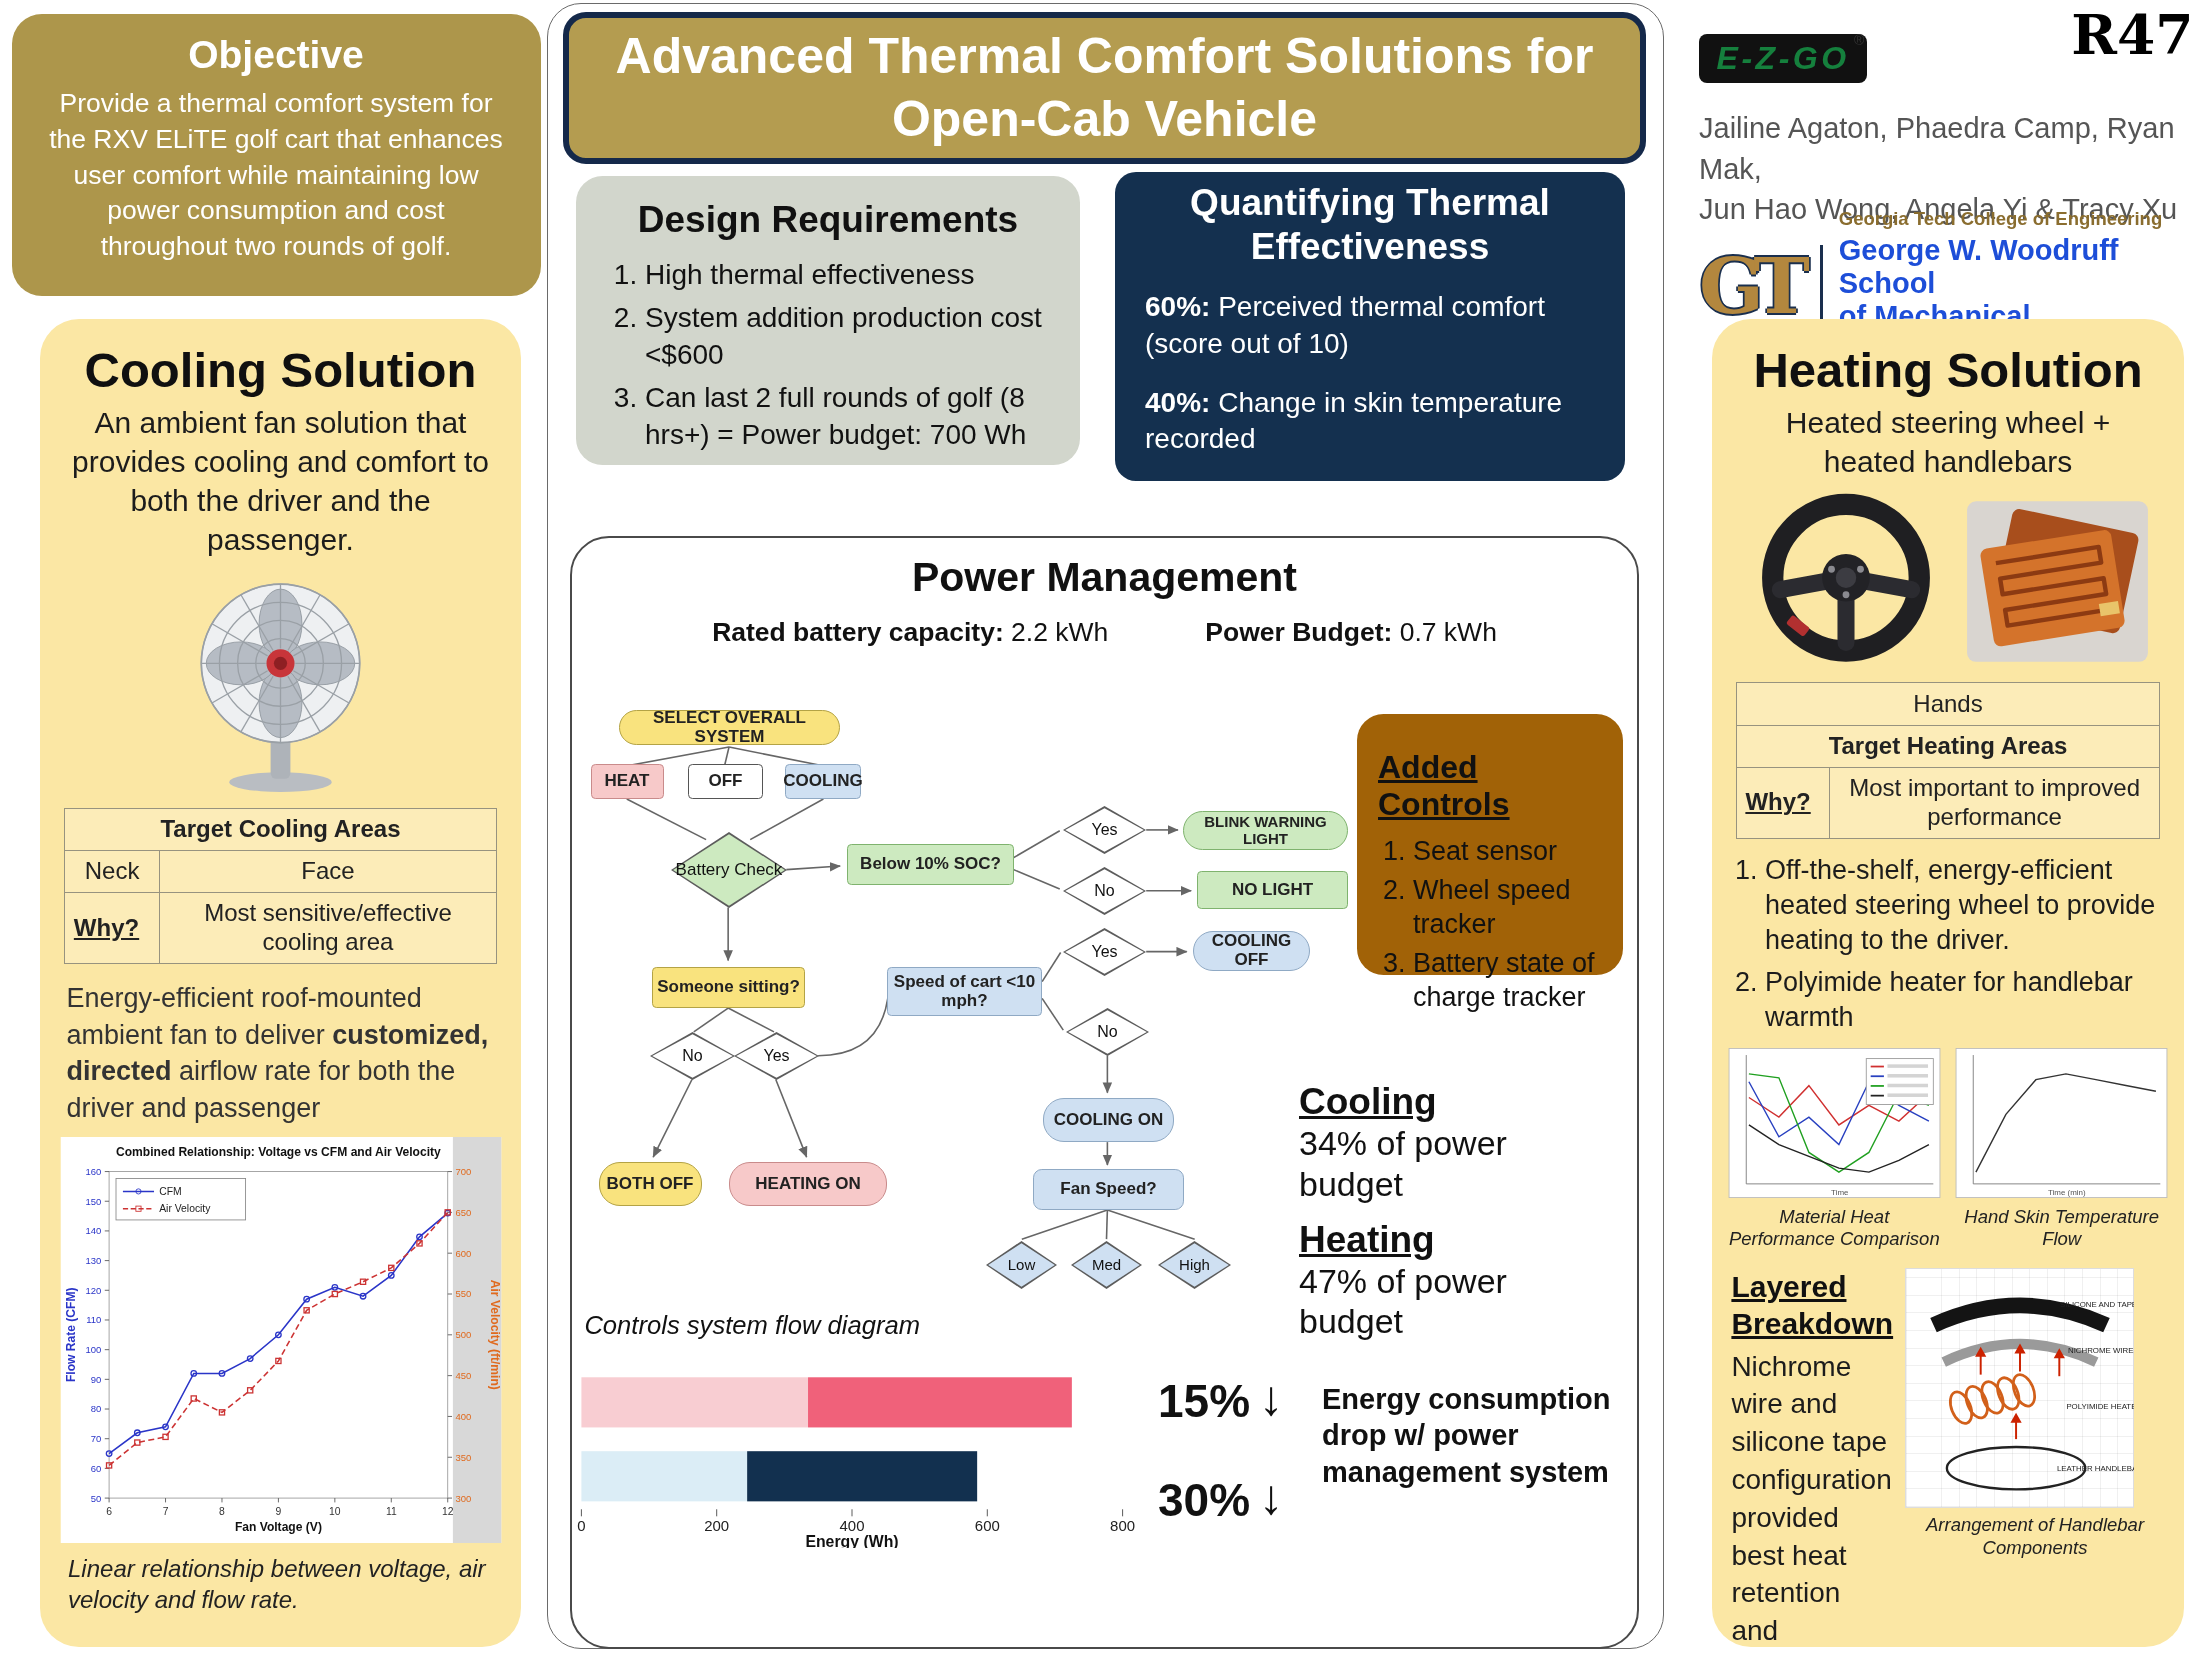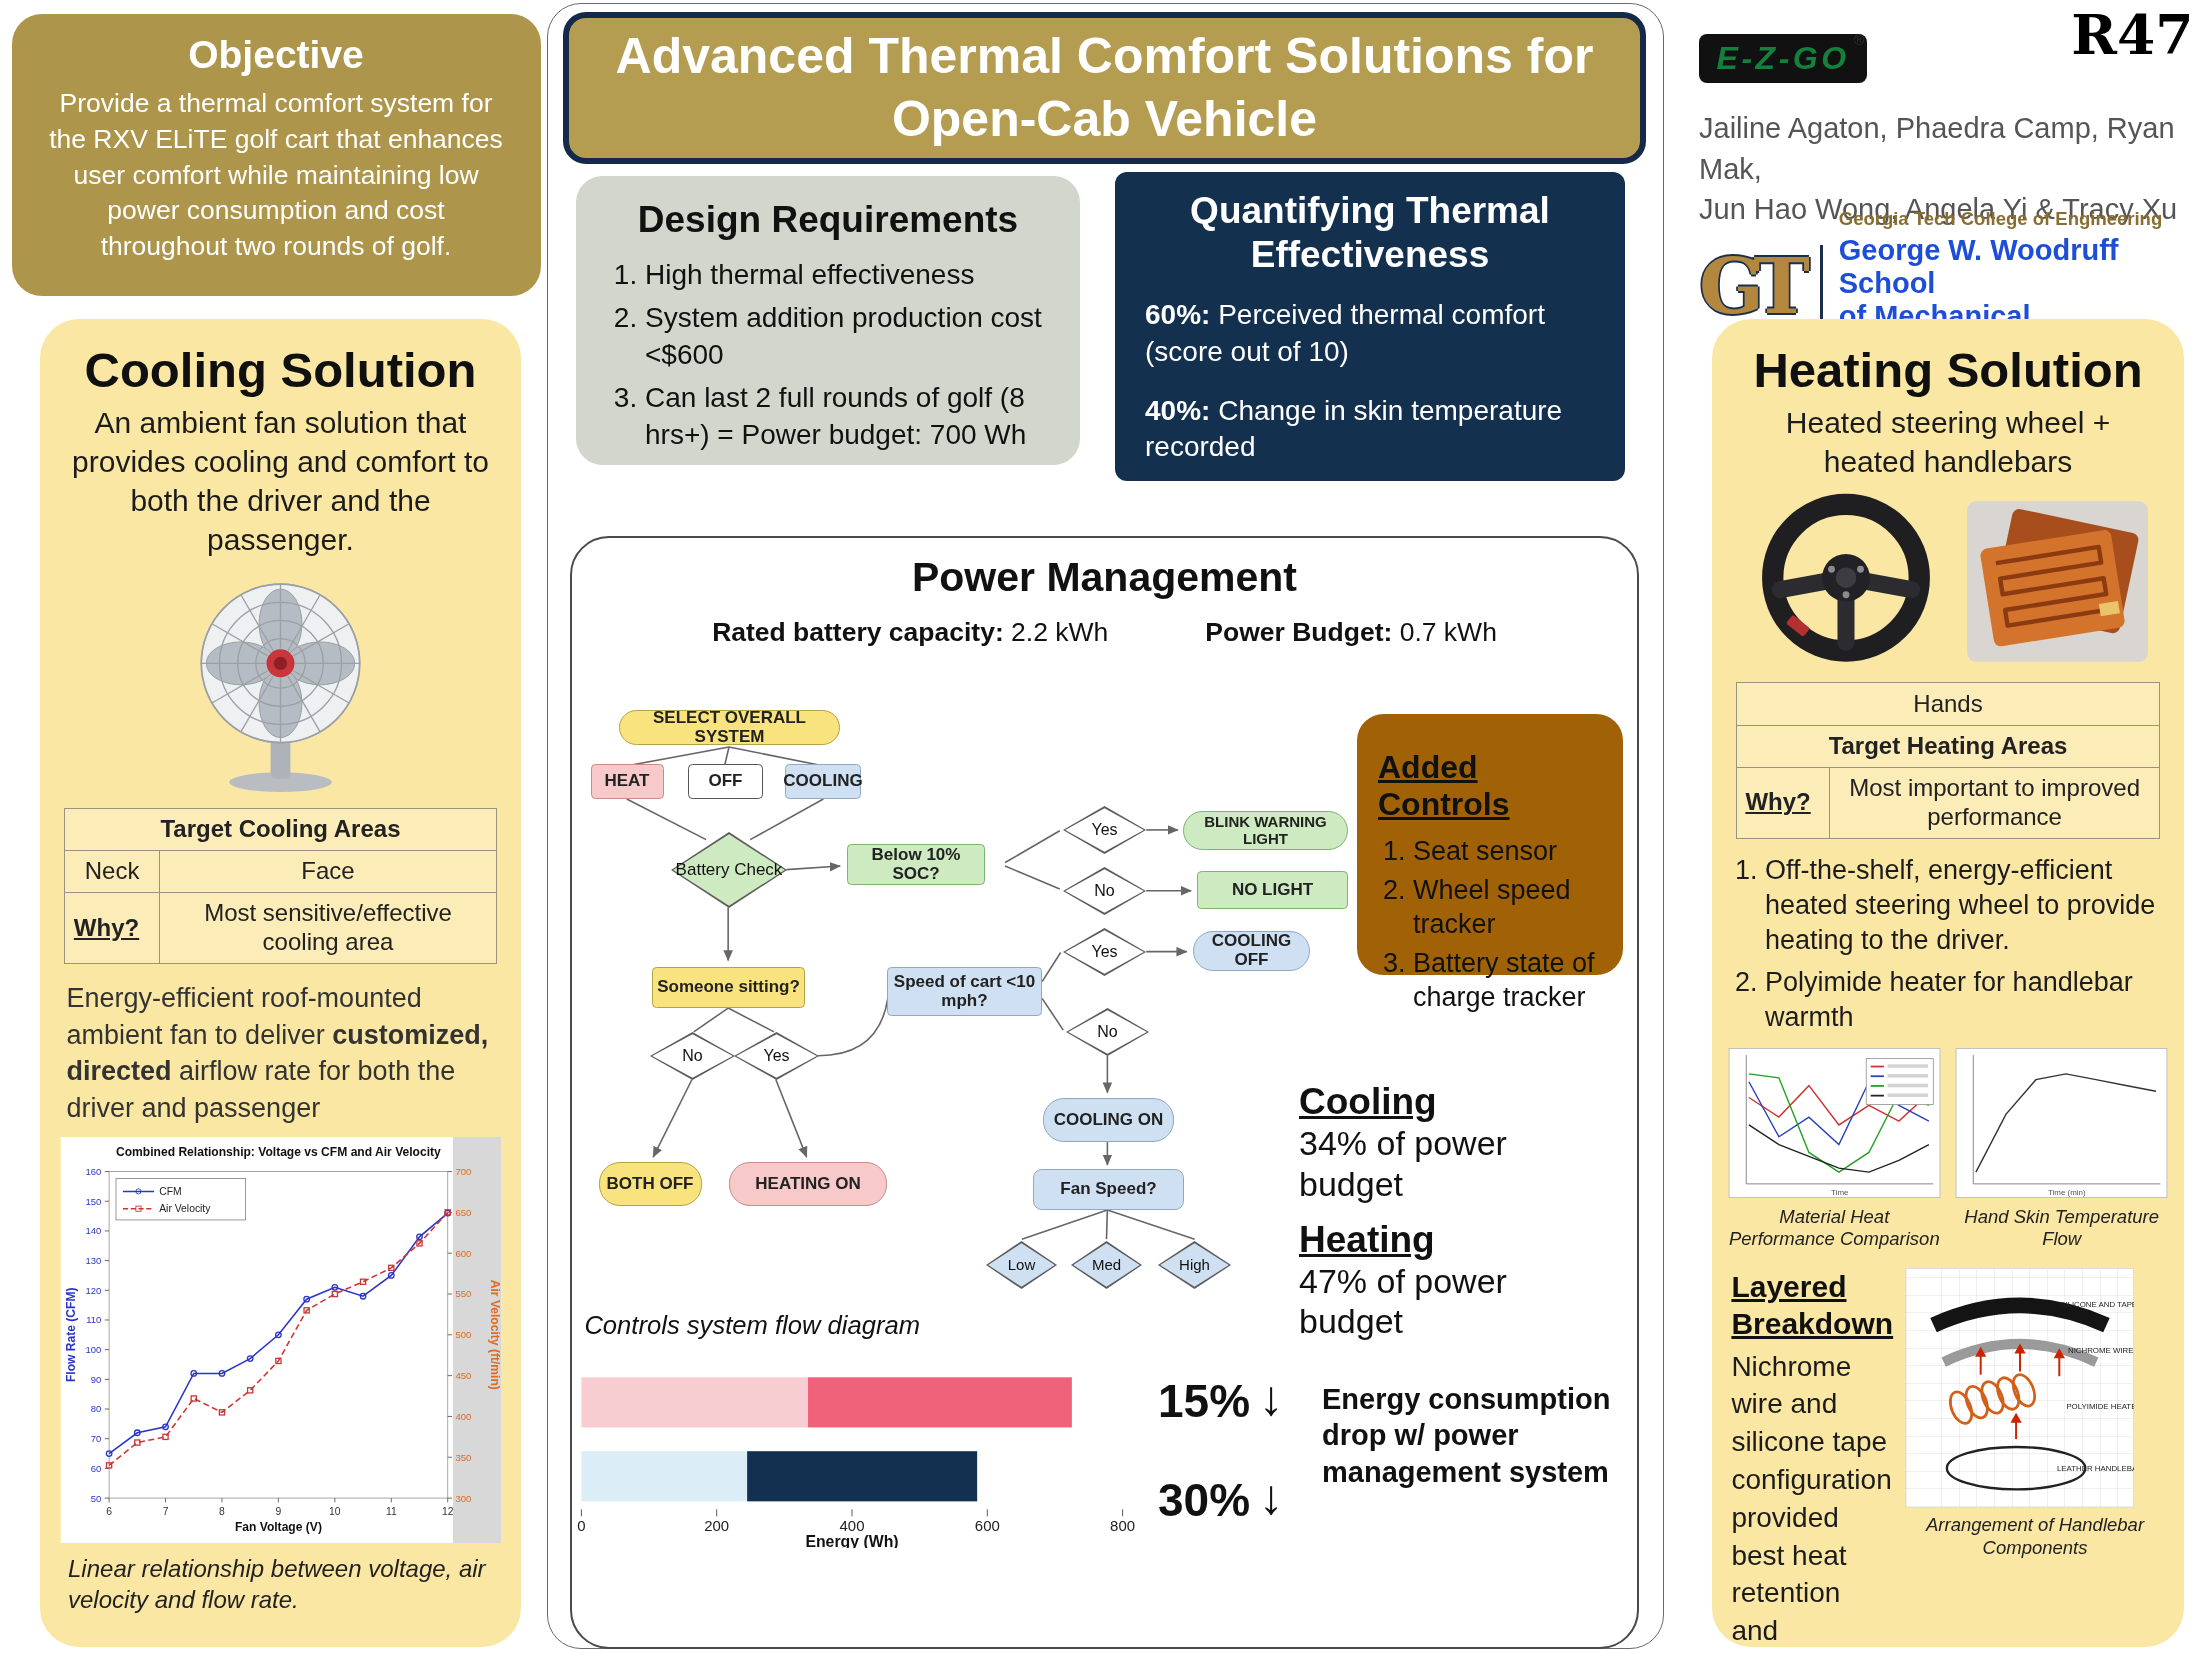--- a/index.html
+++ b/index.html
@@ -29,21 +29,21 @@
   
   .objective{left:11.5px;top:14px;width:529px;height:282px;padding-top:19.4px}
   .obj-title{font-size:39px;font-weight:bold;text-align:center;margin-bottom:8.8px}
   .obj-body{font-size:26.5px;line-height:1.35;text-align:center;padding:0 30px}
 
   
   .design-box{position:absolute;left:576px;top:176px;width:504px;height:289px;background:#d2d6cc;border-radius:26.5px;padding:23px 30px}
   .design-title{font-size:37px;font-weight:bold;text-align:center;margin-bottom:16px}
   .design-box ol{padding-left:39px;font-size:28px;line-height:1.3}
   .design-box li{margin-bottom:7px}
-  .quant-box{position:absolute;left:1115px;top:172px;width:510px;height:309px;background:#14304f;border-radius:12px;color:#fff;padding:17px 30px}
+  .quant-box{position:absolute;left:1115px;top:172px;width:510px;height:309px;background:#14304f;border-radius:21px;color:#fff;padding:9px 30px}
   .quant-title{font-size:37px;font-weight:bold;text-align:center;line-height:1.2;margin-bottom:19.4px}
   .quant-item{font-size:28px;line-height:1.3;margin-bottom:23px}
 
   
   .cooling-box{left:40px;top:319px;width:481px;height:1328px;padding-top:23px}
   .heating-box{left:1712px;top:319px;width:472px;height:1328px;padding-top:23px}
   .section-title{font-size:49px;font-weight:bold;text-align:center;color:#101010}
   .section-sub{font-size:30px;text-align:center;line-height:1.3;padding:5.3px 32px 0;color:#1c1c1c}
   .fan-wrap{display:flex;justify-content:center;margin-top:7px}
   .areas-table{width:90%;margin:10.6px auto 0;border-collapse:collapse;font-size:24px;color:#222;background:rgba(255,255,255,.22)}
@@ -372,21 +372,21 @@
     <div class="fnode rectN pinkN" style="left:18.5px;top:226px;width:73px;height:35px">HEAT</div>
     <div class="fnode rectN whiteN" style="left:116px;top:226px;width:75px;height:35px">OFF</div>
     <div class="fnode rectN blueN" style="left:213px;top:226px;width:76px;height:35px">COOLING</div>
 
     <div class="diamond greenD" style="left:99px;top:294px;width:116px;height:76px">
       <div class="d-b"></div>
         <div class="d-f"></div>
         <span style="font-size:17px">Battery Check</span>
     </div>
 
-    <div class="fnode rectN greenN" style="left:275px;top:306px;width:138px;height:41px">Below 10% SOC?</div>
+    <div class="fnode rectN greenN" style="left:275px;top:306px;width:167px;height:41px">Below 10% SOC?</div>
 
     <div class="diamond" style="left:491px;top:268px;width:83px;height:48px">
       <div class="d-b"></div>
         <div class="d-f"></div>
         <span>Yes</span>
     </div>
     <div class="diamond" style="left:491px;top:329px;width:83px;height:48px">
       <div class="d-b"></div>
         <div class="d-f"></div>
         <span>No</span>

